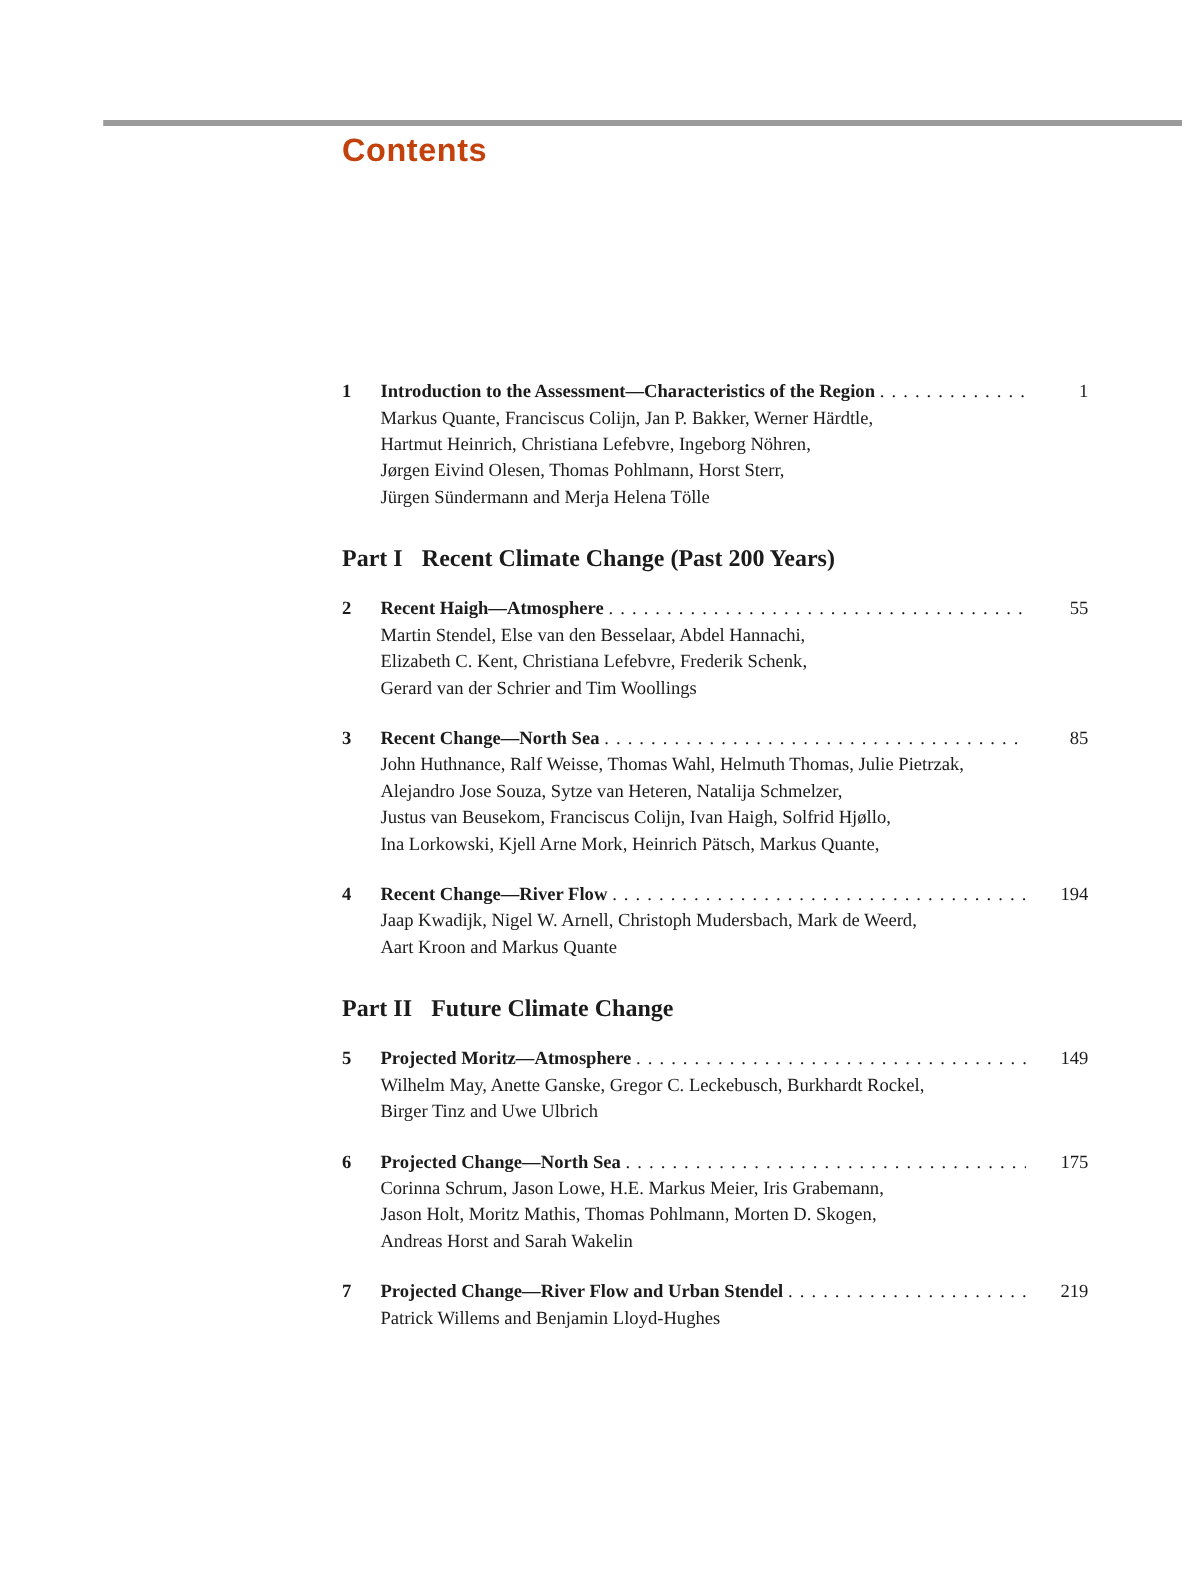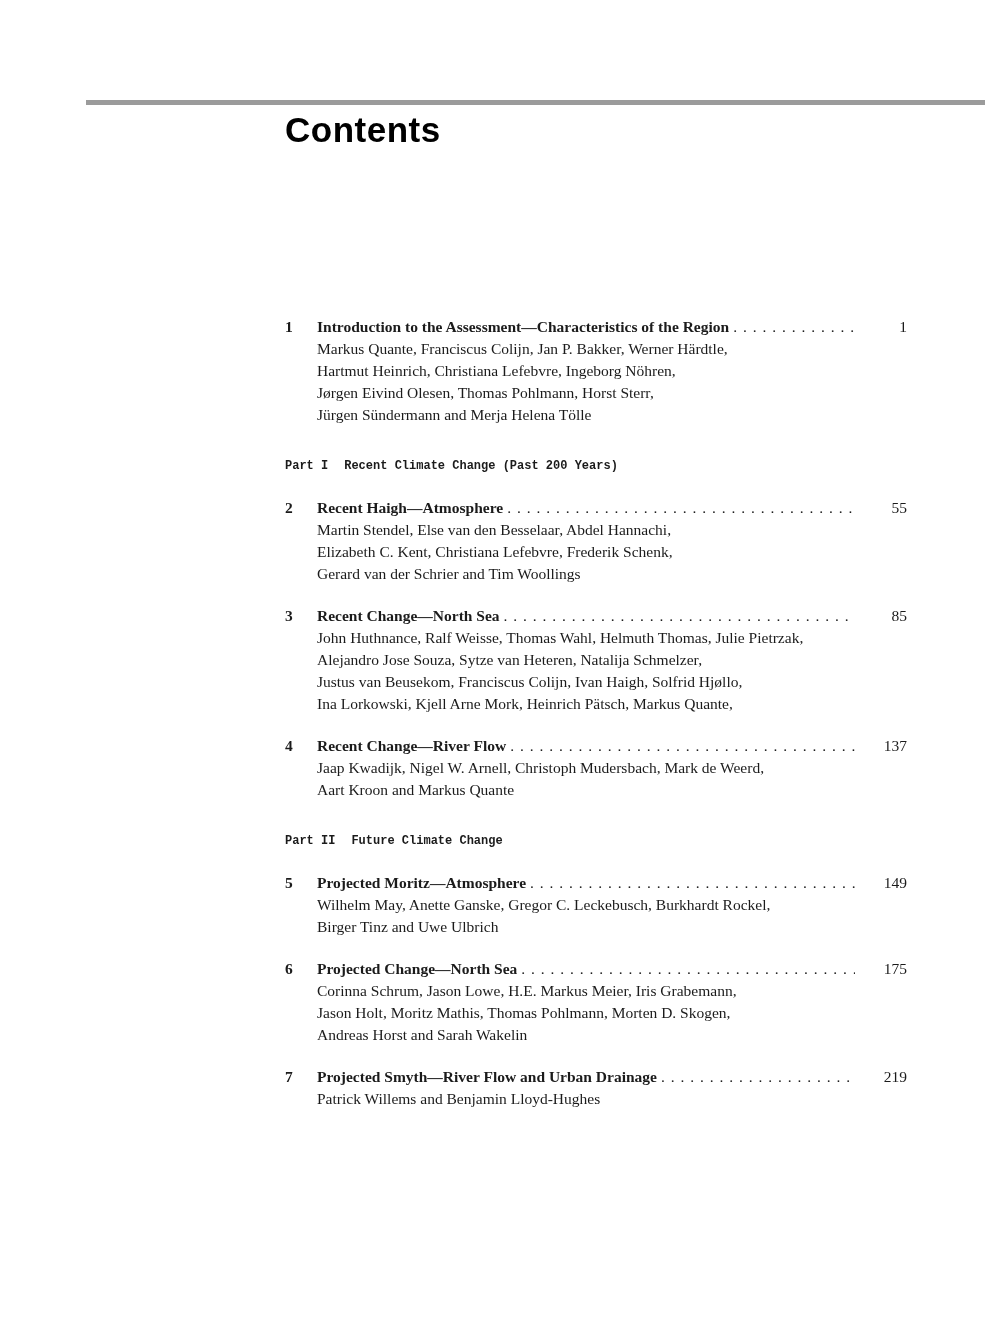--- a/index.html
+++ b/index.html
@@ -22,23 +22,23 @@
     width: 899px;
     height: 5px;
     background: #9b9b9b;
   }
   .contents-title {
     position: absolute;
     left: 285px;
     top: 110px;
     font-family: "Liberation Sans", sans-serif;
     font-weight: bold;
-    font-size: 35px;
+    font-size: 27px;
     letter-spacing: 0.5px;
-    color: #000000;
+    color: #c2410c;
   }
   .toc {
     position: absolute;
     left: 285px;
     top: 316px;
     width: 622px;
     font-size: 15.5px;
     line-height: 22px;
   }
   .chapter {
@@ -76,23 +76,22 @@
   }
   .authors {
     padding-left: 32px;
   }
   .author-line {
     white-space: nowrap;
   }
   .part-heading {
     display: flex;
     font-weight: bold;
-    font-size: 12px;
+    font-size: 20px;
     margin: 29px 0 20px 0;
-    font-family: Liberation Mono, monospace;
   }
   .part-label {
     flex: 0 0 auto;
     margin-right: 16px;
   }
   .part-title {
     flex: 0 0 auto;
   }
 </style>
 </head>
@@ -151,21 +150,21 @@
       <div class="author-line">Justus van Beusekom, Franciscus Colijn, Ivan Haigh, Solfrid Hjøllo,</div>
       <div class="author-line">Ina Lorkowski, Kjell Arne Mork, Heinrich Pätsch, Markus Quante,</div>
     </div>
   </div>
 
   <div class="chapter">
     <div class="title-row">
       <span class="chapter-num">4</span>
       <span class="chapter-title">Recent Change—River Flow</span>
       <span class="leader"></span>
-      <span class="page-num">137</span>
+      <span class="page-num">194</span>
     </div>
     <div class="authors">
       <div class="author-line">Jaap Kwadijk, Nigel W. Arnell, Christoph Mudersbach, Mark de Weerd,</div>
       <div class="author-line">Aart Kroon and Markus Quante</div>
     </div>
   </div>
 
   <div class="part-heading">
     <span class="part-label">Part II</span>
     <span class="part-title">Future Climate Change</span>
@@ -194,21 +193,21 @@
     <div class="authors">
       <div class="author-line">Corinna Schrum, Jason Lowe, H.E. Markus Meier, Iris Grabemann,</div>
       <div class="author-line">Jason Holt, Moritz Mathis, Thomas Pohlmann, Morten D. Skogen,</div>
       <div class="author-line">Andreas Horst and Sarah Wakelin</div>
     </div>
   </div>
 
   <div class="chapter">
     <div class="title-row">
       <span class="chapter-num">7</span>
-      <span class="chapter-title">Projected Smyth—River Flow and Urban Drainage</span>
+      <span class="chapter-title">Projected Change—River Flow and Urban Stendel</span>
       <span class="leader"></span>
       <span class="page-num">219</span>
     </div>
     <div class="authors">
       <div class="author-line">Patrick Willems and Benjamin Lloyd-Hughes</div>
     </div>
   </div>
 
 </div>
 

